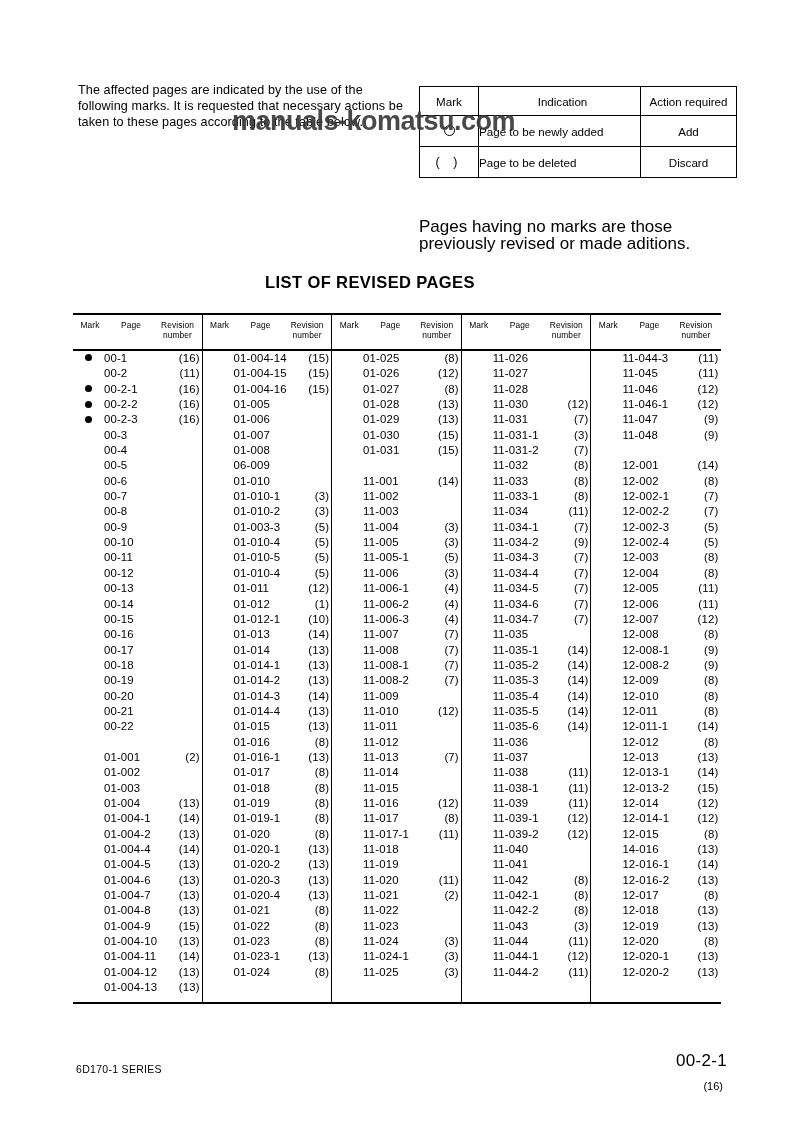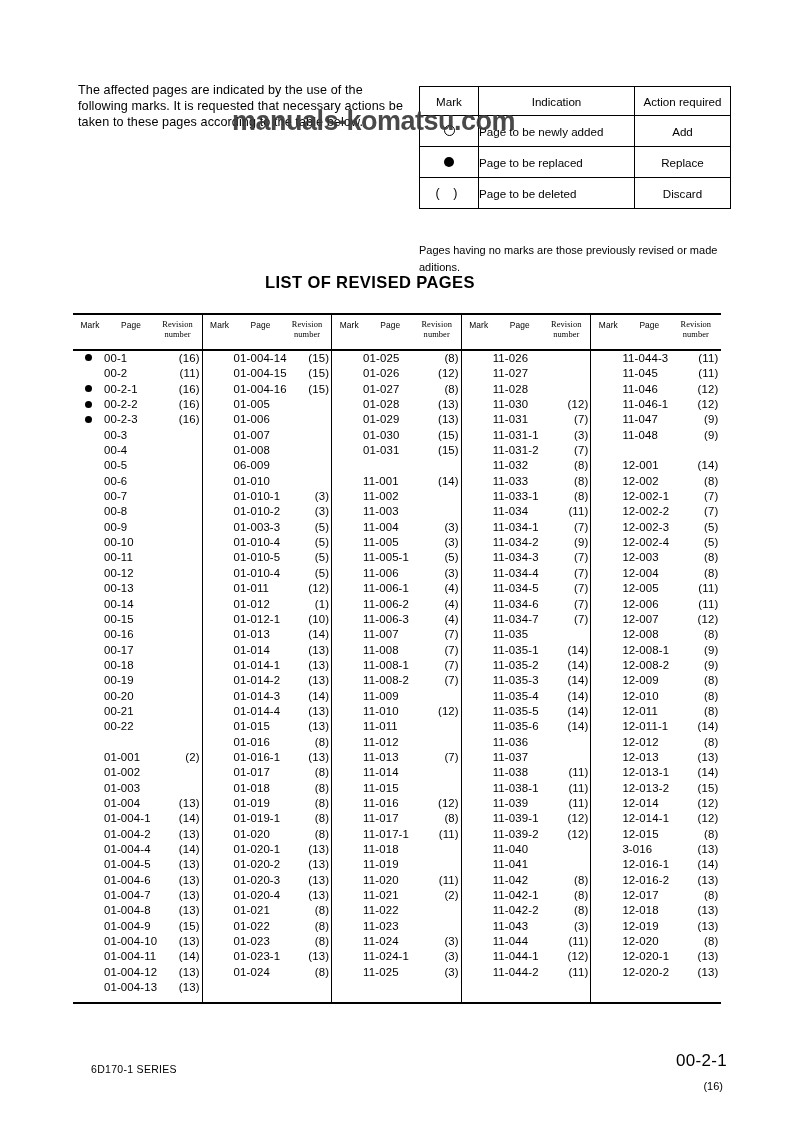--- a/index.html
+++ b/index.html
@@ -56,21 +56,21 @@
   .legend td, .legend th {
     border: 1px solid #000000;
     font-weight: normal;
     font-size: 11.6px;
     text-align: center;
     padding: 0;
     height: 30px;
     vertical-align: middle;
   }
   .legend .col-mark { width: 58px; }
-  .legend .col-ind  { width: 155px; }
+  .legend .col-ind  { width: 155px; padding-left: 6px; }
   .legend .col-act  { width: 95px; }
   .legend td.ind-cell {
     text-align: left;
   }
   .legend thead th { height: 28px; }
 
   .mark-open {
     display: inline-block;
     width: 9px; height: 9px;
     border: 1.4px solid #000;
@@ -88,23 +88,22 @@
     font-size: 12.5px;
     letter-spacing: 5px;
   }
 
   
   .legend-note {
     position: absolute;
     left: 419px;
     top: 218px;
     width: 315px;
-    font-size: 11px;
+    font-size: 17px;
     line-height: 17px;
-    margin-top: 24px;
   }
 
   
   .list-title {
     position: absolute;
     left: 0;
     top: 273px;
     width: 740px;
     text-align: center;
     font-size: 16.5px;
@@ -149,21 +148,21 @@
     box-sizing: border-box;
   }
   .hd {
     font-size: 8.4px;
     text-align: center;
     line-height: 10px;
     letter-spacing: 0.1px;
   }
   .hd-mark { width: 34px; }
   .hd-page { width: 48px; }
-  .hd-rev  { width: 45px; font-family: Liberation Serif, serif; }
+  .hd-rev  { width: 45px; }
 
   .rows {
     padding-bottom: 7px;
   }
   .row {
     display: flex;
     height: 15.35px;
     line-height: 15.35px;
     font-size: 11.4px;
   }
@@ -195,21 +194,20 @@
   }
   .row.spacer { visibility: hidden; }
 
   
   .footer-left {
     position: absolute;
     left: 76px;
     top: 1063px;
     font-size: 10.5px;
     letter-spacing: 0.3px;
-    margin-left: 15px;
   }
   .footer-page {
     position: absolute;
     right: 66px;
     top: 1051px;
     font-size: 17px;
     letter-spacing: 0.3px;
   }
   .footer-rev {
     position: absolute;
@@ -231,25 +229,20 @@
       <th class="col-mark">Mark</th>
       <th class="col-ind">Indication</th>
       <th class="col-act">Action required</th>
     </tr>
   </thead>
   <tbody>
     <tr>
       <td><span class="mark-open"></span></td>
       <td class="ind-cell">Page to be newly added</td>
       <td>Add</td>
-    </tr>
-    <tr>
-      <td><span class="mark-filled"></span></td>
-      <td class="ind-cell">Page to be replaced</td>
-      <td>Replace</td>
     </tr>
     <tr>
       <td><span class="mark-paren">(   )</span></td>
       <td class="ind-cell">Page to be deleted</td>
       <td>Discard</td>
     </tr>
   </tbody>
 </table>
 
 <div class="legend-note">Pages having no marks are those previously revised or made aditions.</div>
@@ -1295,21 +1288,21 @@
             <div class="c-page">12-014-1</div>
             <div class="c-rev">(12)</div>
           </div>
           <div class="row">
             <div class="c-mark"></div>
             <div class="c-page">12-015</div>
             <div class="c-rev">(8)</div>
           </div>
           <div class="row">
             <div class="c-mark"></div>
-            <div class="c-page">3-016</div>
+            <div class="c-page">14-016</div>
             <div class="c-rev">(13)</div>
           </div>
           <div class="row">
             <div class="c-mark"></div>
             <div class="c-page">12-016-1</div>
             <div class="c-rev">(14)</div>
           </div>
           <div class="row">
             <div class="c-mark"></div>
             <div class="c-page">12-016-2</div>

